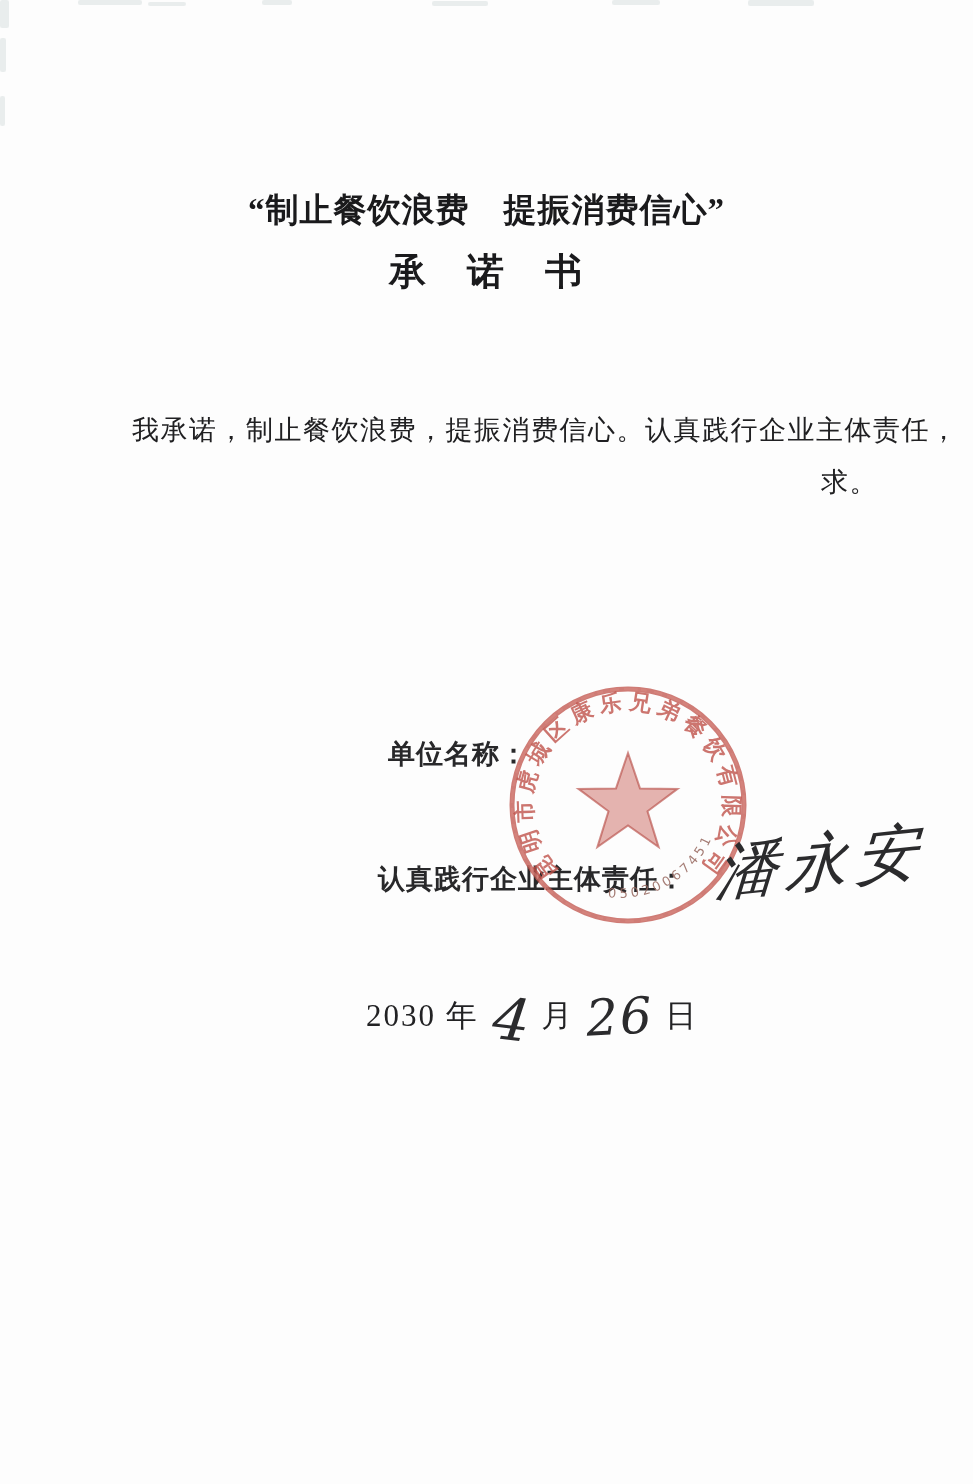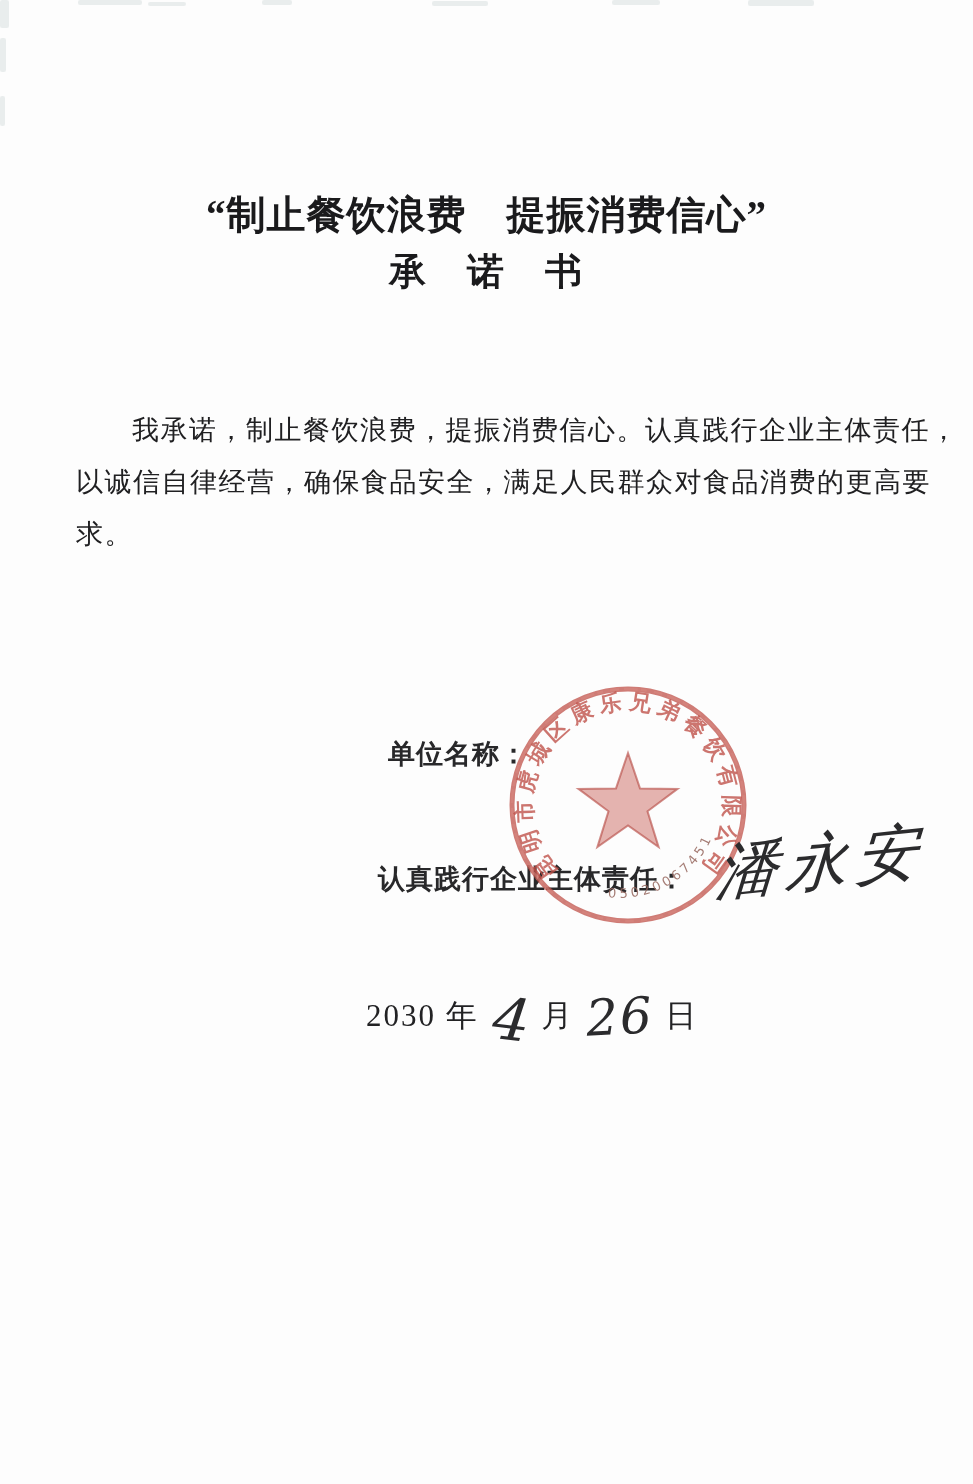--- a/index.html
+++ b/index.html
@@ -15,29 +15,29 @@
   .a3 { left:262px; top:0;   width:30px; height:5px; }
   .a4 { left:432px; top:1px; width:56px; height:5px; }
   .a5 { left:612px; top:0;   width:48px; height:5px; }
   .a6 { left:748px; top:0;   width:66px; height:6px; }
   .a7 { left:0; top:0;    width:9px; height:28px; }
   .a8 { left:0; top:38px; width:6px; height:34px; }
   .a9 { left:0; top:96px; width:5px; height:30px; }
 
   .doc-title {
     position:absolute; top:188px; left:0; width:100%;
-    text-align:center; font-size:39px; font-weight:bold;
+    text-align:center; font-size:33px; font-weight:bold;
     letter-spacing:1px; color:#1a1a1c;
   }
   .doc-subtitle {
     position:absolute; top:247px; left:0; width:100%;
     text-align:center; font-size:37px; font-weight:bold;
     letter-spacing:2px; color:#1a1a1c;
   }
-  .body-par { position:absolute; top:404px; left:76px; width:802px; }
+  .body-par { position:absolute; top:404px; left:76px; width:802px;text-align:right; }
   .body-line {
     font-size:27px; line-height:52px; letter-spacing:1.5px;
     color:#202022; white-space:nowrap;
   }
   .body-line.first { text-indent:56px; }
 
   .field-label {
     position:absolute; font-family:"Liberation Sans", sans-serif;
     font-weight:700; font-size:27px; color:#28282a; letter-spacing:1px;
     white-space:nowrap;
@@ -89,21 +89,20 @@
   <div class="artifact a6"></div>
   <div class="artifact a7"></div>
   <div class="artifact a8"></div>
   <div class="artifact a9"></div>
 
   <div class="doc-title">“制止餐饮浪费　提振消费信心”</div>
   <div class="doc-subtitle">承　诺　书</div>
 
   <div class="body-par">
     <div class="body-line first">我承诺，制止餐饮浪费，提振消费信心。认真践行企业主体责任，</div>
-    <div class="body-line">以诚信自律经营，确保食品安全，满足人民群众对食品消费的更高要</div>
     <div class="body-line">求。</div>
   </div>
 
   <div class="field-label unit-label">单位名称：</div>
   <div class="field-label rep-label">认真践行企业主体责任：</div>
 
   <div class="seal">
     <svg width="276" height="276" viewBox="0 0 276 276">
       <circle cx="138" cy="138" r="116" fill="none" stroke="#bf5048" stroke-width="5" opacity="0.75"></circle>
       <circle cx="138" cy="138" r="116" fill="none" stroke="#d98a82" stroke-width="2.5" opacity="0.5" stroke-dasharray="9 5 14 3 6 7"></circle>

